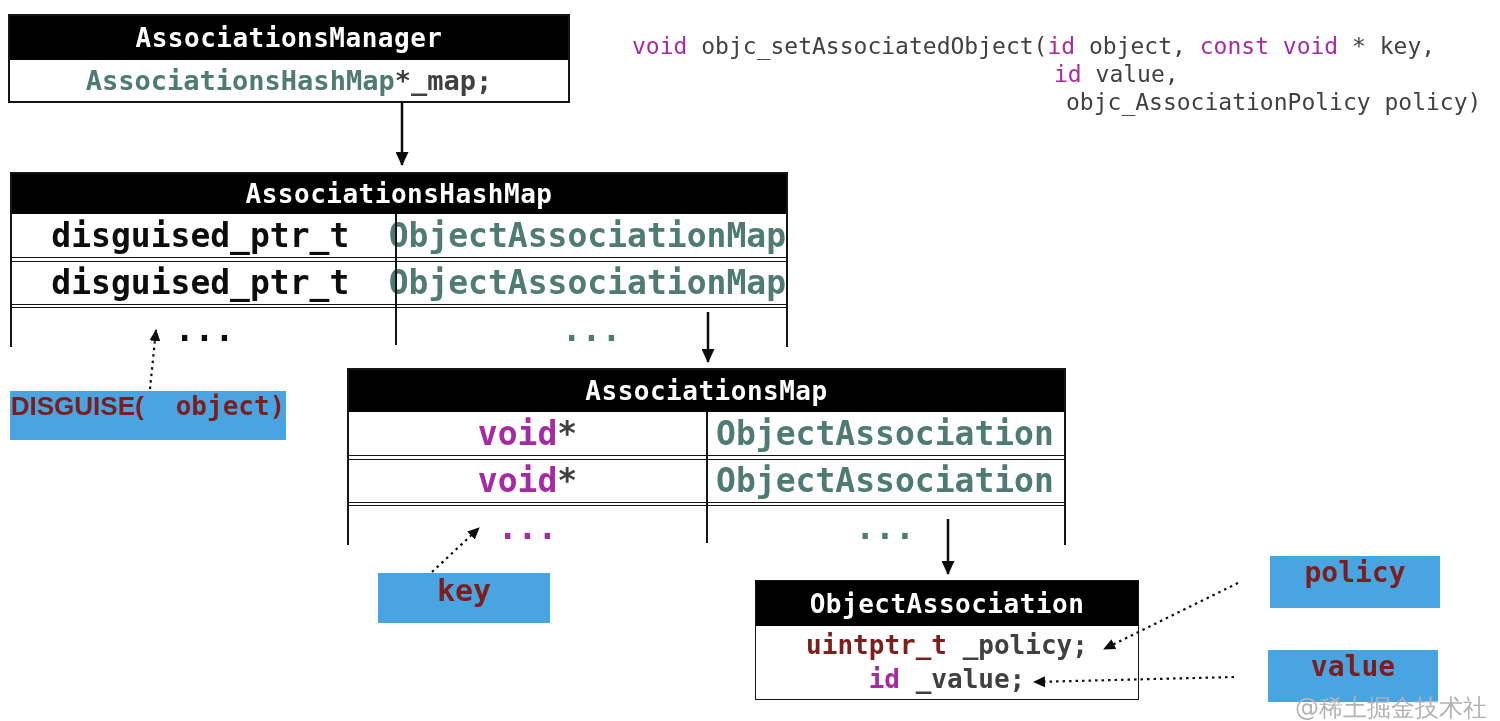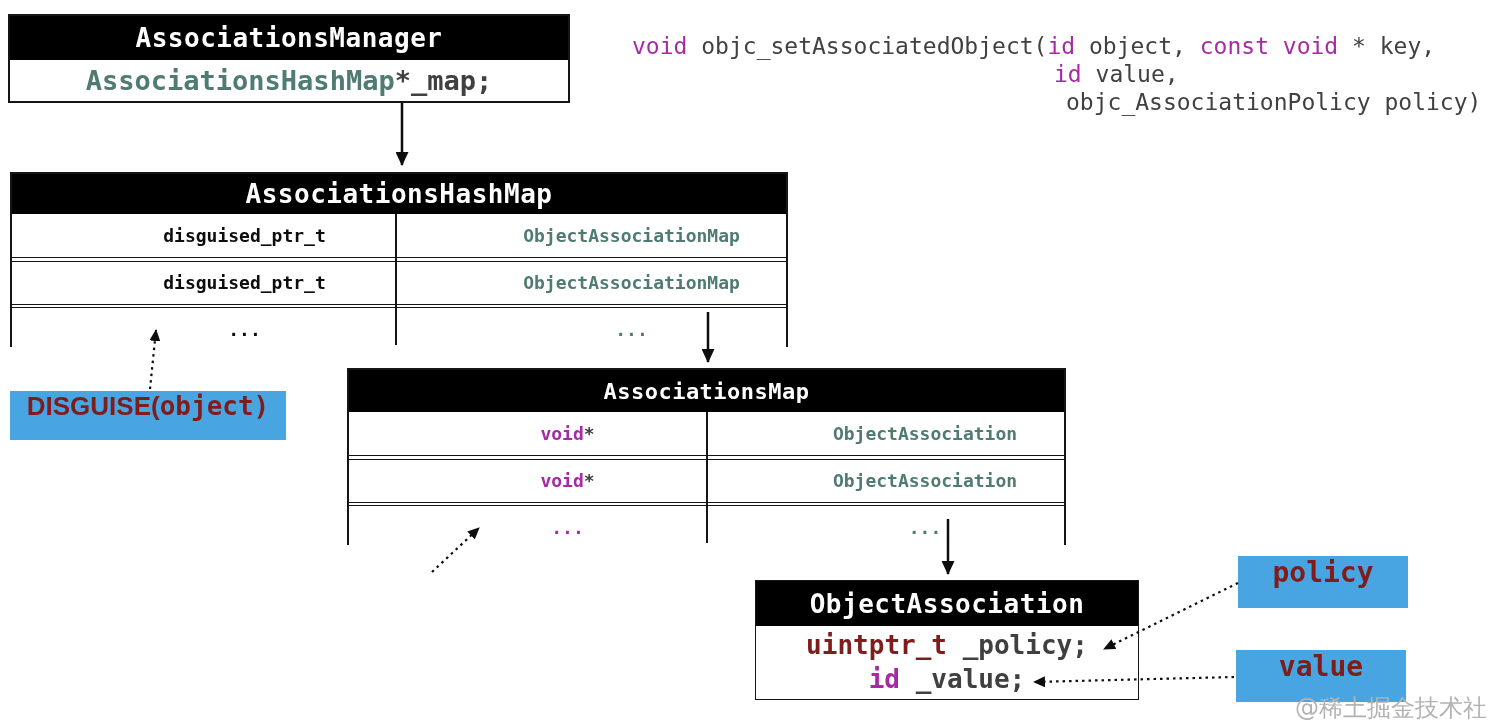--- a/index.html
+++ b/index.html
@@ -1,30 +1,30 @@
 <!DOCTYPE html>
 <html><head>
 <meta charset="utf-8">
 <style>
   html,body{margin:0;padding:0;background:#ffffff;}
   .stage{position:relative;width:1500px;height:721px;background:#ffffff;overflow:hidden;
          font-family:"DejaVu Sans Mono","Liberation Mono",monospace;}
-  .mono{font-family:"DejaVu Sans Mono","Liberation Mono",monospace;}
+  .mono{font-family:"DejaVu Sans Mono","Liberation Mono",monospace;margin-left:32px;}
   .sans{font-family:"Liberation Sans","DejaVu Sans",sans-serif;}
 
   
   .tbox{position:absolute;border:2px solid #151515;background:#ffffff;box-sizing:border-box;}
   .thead{background:#000000;color:#ffffff;display:flex;align-items:center;justify-content:center;
          font-weight:700;letter-spacing:0.5px;}
   .trows{position:relative;}
   .trow{display:flex;align-items:center;border-top:1.5px solid #151515;border-bottom:1.5px solid #151515;
         margin-top:2.5px;box-sizing:border-box;height:44px;background:#fff;}
   .trow:first-child{margin-top:0;border-top:none;}
   .trow:last-child{border-bottom:none;}
-  .tcell{display:flex;align-items:center;justify-content:center;font-size:18px;font-weight:600;color:#0d0d0d;padding-left:40px;}
+  .tcell{display:flex;align-items:center;justify-content:center;font-size:33px;font-weight:600;color:#0d0d0d;}
   .vdivider{position:absolute;width:2px;background:#151515;}
 
   .teal{color:#4f7b72;}
   .kw{color:#a62aa4;}
   .violet{color:#7f1d1d;}
   .plain{color:#404040;}
 
   
   .callout{position:absolute;background:#48a5e2;color:#7f1d1d;display:flex;align-items:flex-start;
            justify-content:center;font-weight:700;}
@@ -63,21 +63,21 @@
       </div>
       <div class="trow">
         <div class="tcell" style="width:385px;font-weight:700;">...</div>
         <div class="tcell teal" style="flex:1;font-weight:700;">...</div>
       </div>
     </div>
     <div class="vdivider" style="left:383px;top:40px;height:131px;"></div>
   </div>
 
   <div class="tbox" style="left:347px;top:368px;width:719px;height:177px;">
-    <div class="thead" style="height:42px;font-size:22px;">AssociationsMap</div>
+    <div class="thead" style="height:42px;font-size:26px;">AssociationsMap</div>
     <div class="trows">
       <div class="trow">
         <div class="tcell" style="width:357px;">
           <span class="kw">void</span>
             <span class="plain"> *</span>
         </div>
         <div class="tcell teal" style="flex:1;">ObjectAssociation</div>
       </div>
       <div class="trow">
         <div class="tcell" style="width:357px;">
@@ -103,20 +103,21 @@
   </div>
 
   <div class="codeline" style="left:632px;top:33px;"><span class="kw">void</span><span class="plain"> objc_setAssociatedObject(</span><span class="kw">id</span><span class="plain"> object, </span><span class="kw">const void</span><span class="plain"> * key,</span></div>
   <div class="codeline" style="left:1054px;top:61px;"><span class="kw">id</span><span class="plain"> value,</span></div>
   <div class="codeline" style="left:1066px;top:89px;"><span class="plain">objc_AssociationPolicy policy)</span></div>
 
   <div class="callout" style="left:10px;top:391px;width:276px;height:49px;font-size:26px;">
     <span class="sans">DISGUISE(</span>
       <span class="mono">object)</span>
   </div>
+  <div class="callout mono" style="left:346px;top:573px;width:172px;height:50px;font-size:30px;">key</div>
   <div class="callout mono" style="left:1238px;top:556px;width:170px;height:52px;font-size:28px;">policy</div>
   <div class="callout mono" style="left:1236px;top:650px;width:170px;height:52px;font-size:28px;">value</div>
 
   <div class="watermark">@稀土掘金技术社区</div>
 
   <svg class="overlay" viewBox="0 0 1500 721">
     <defs>
       <marker id="ah" markerUnits="userSpaceOnUse" markerWidth="15" markerHeight="13" refX="13" refY="6.5" orient="auto">
         <path d="M0,0 L14,6.5 L0,13 z" fill="#0d0d0d"></path>
       </marker>

